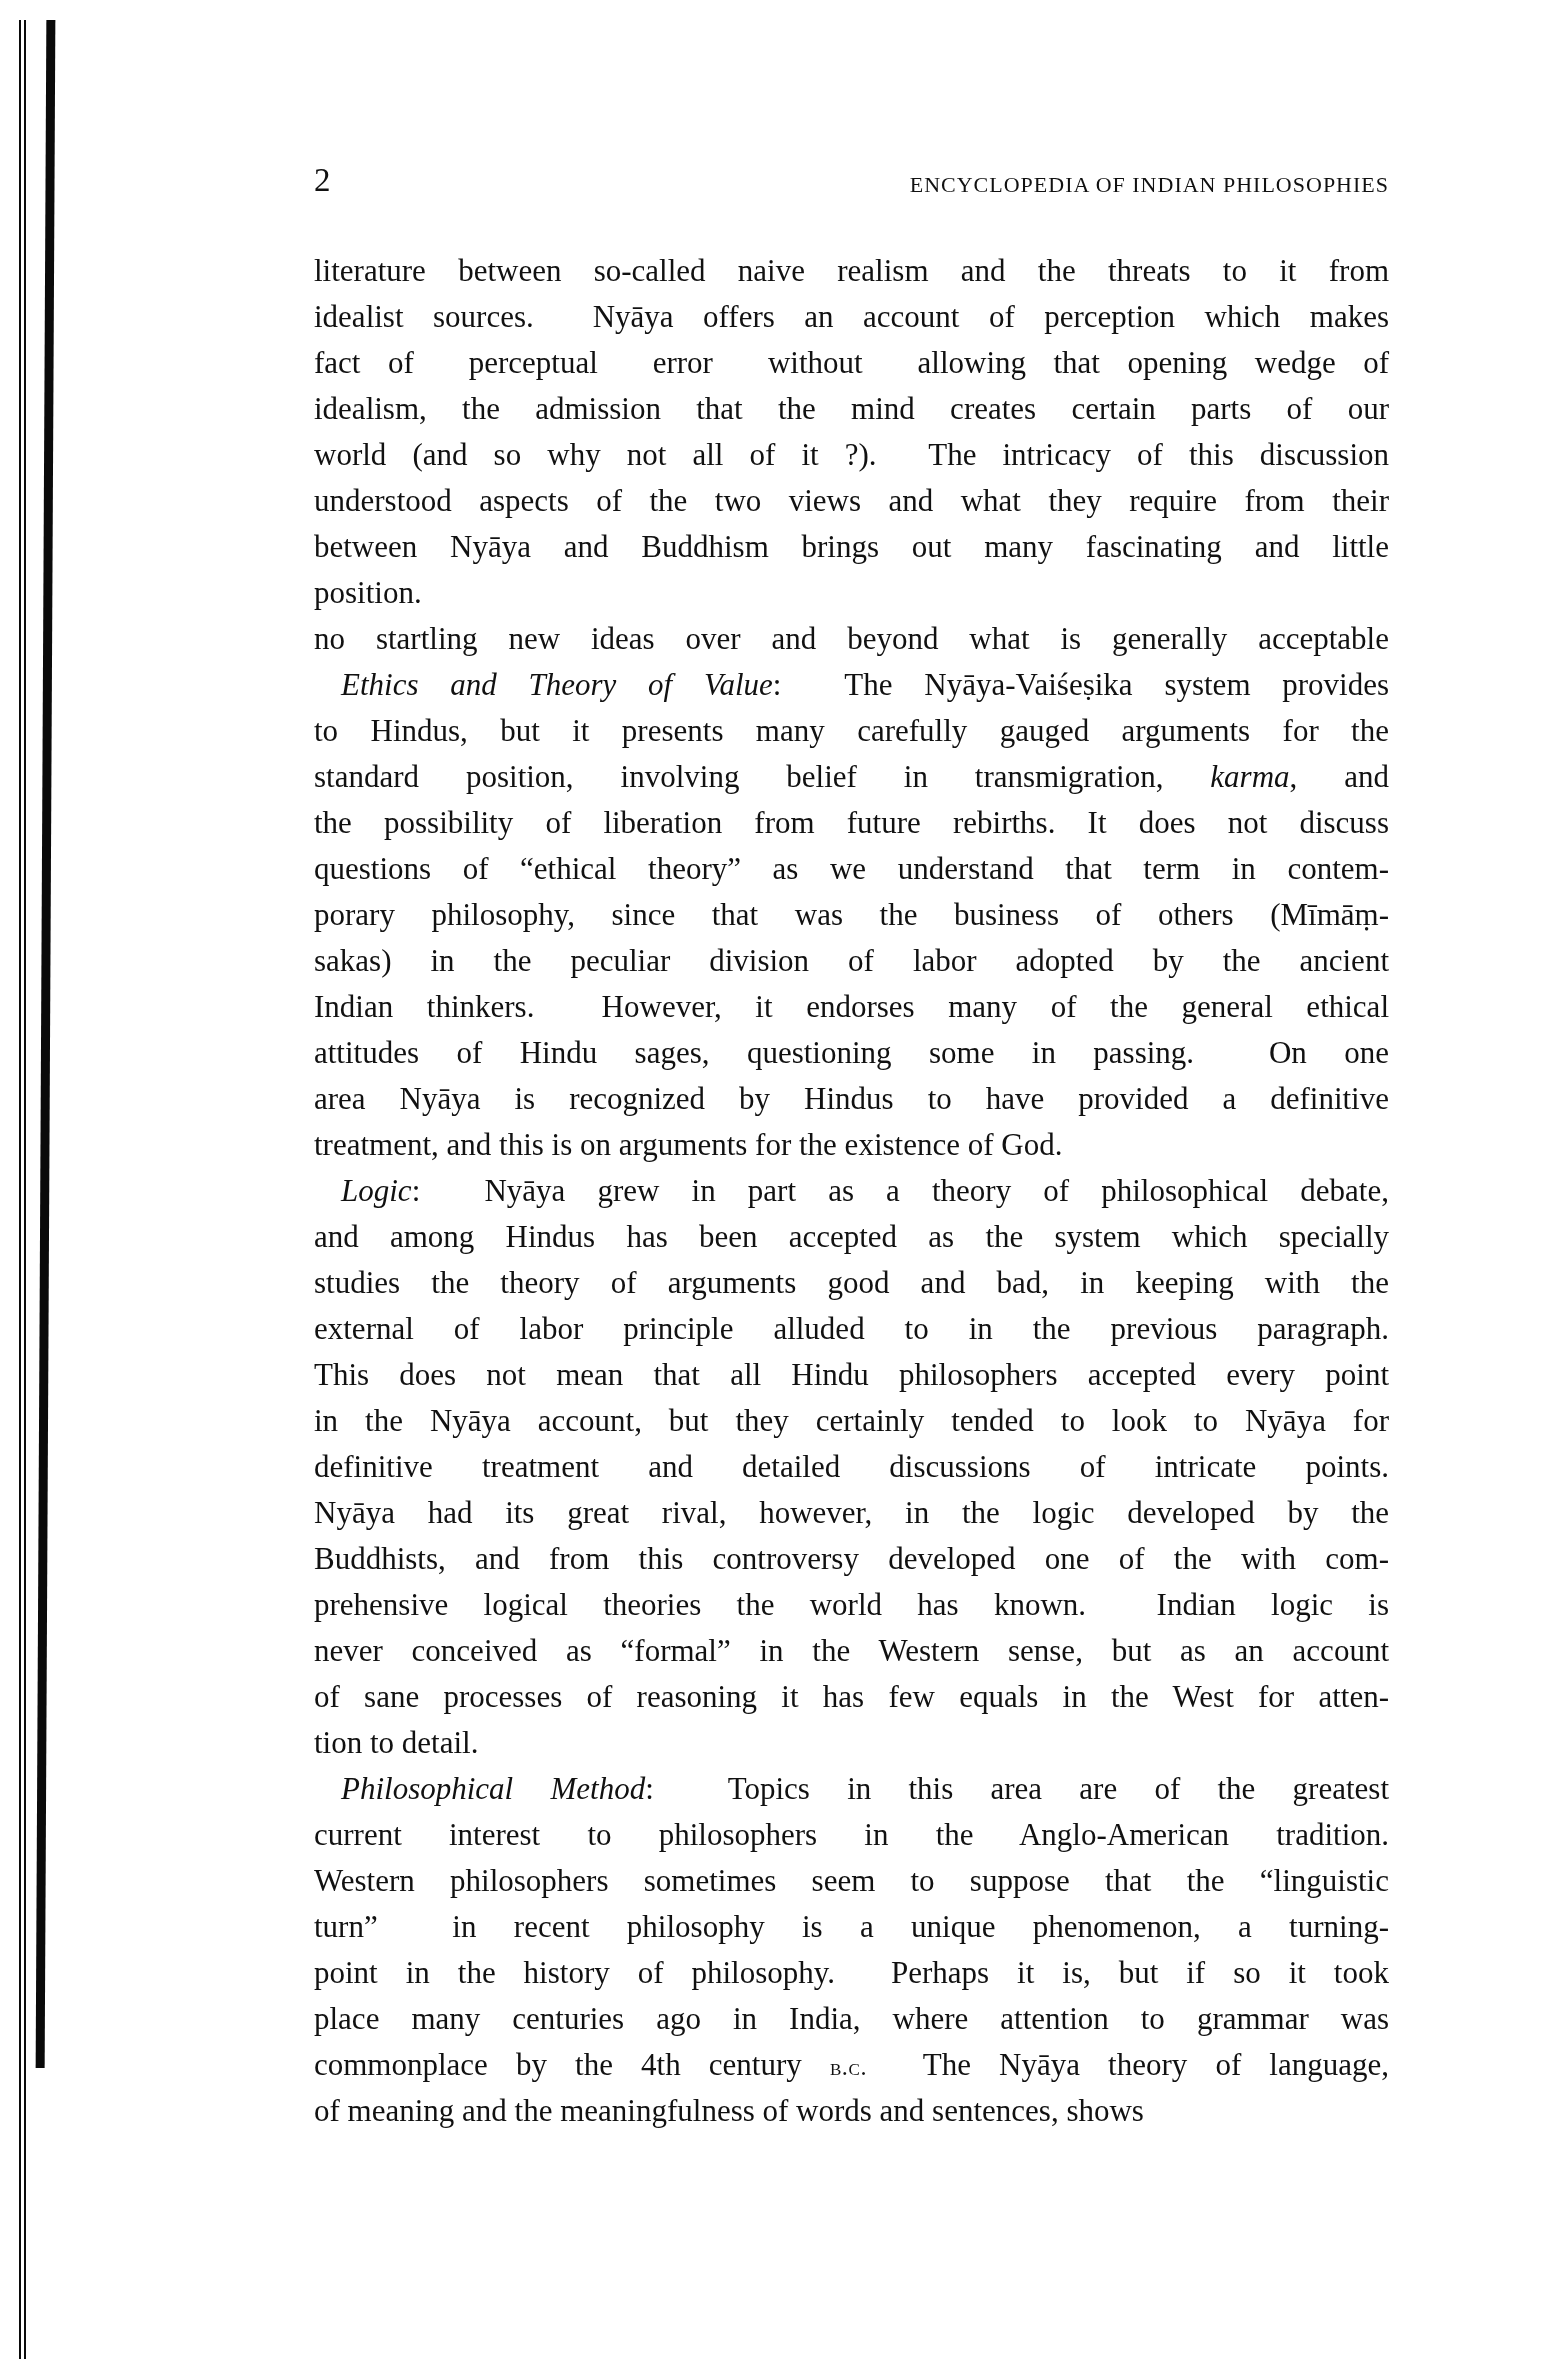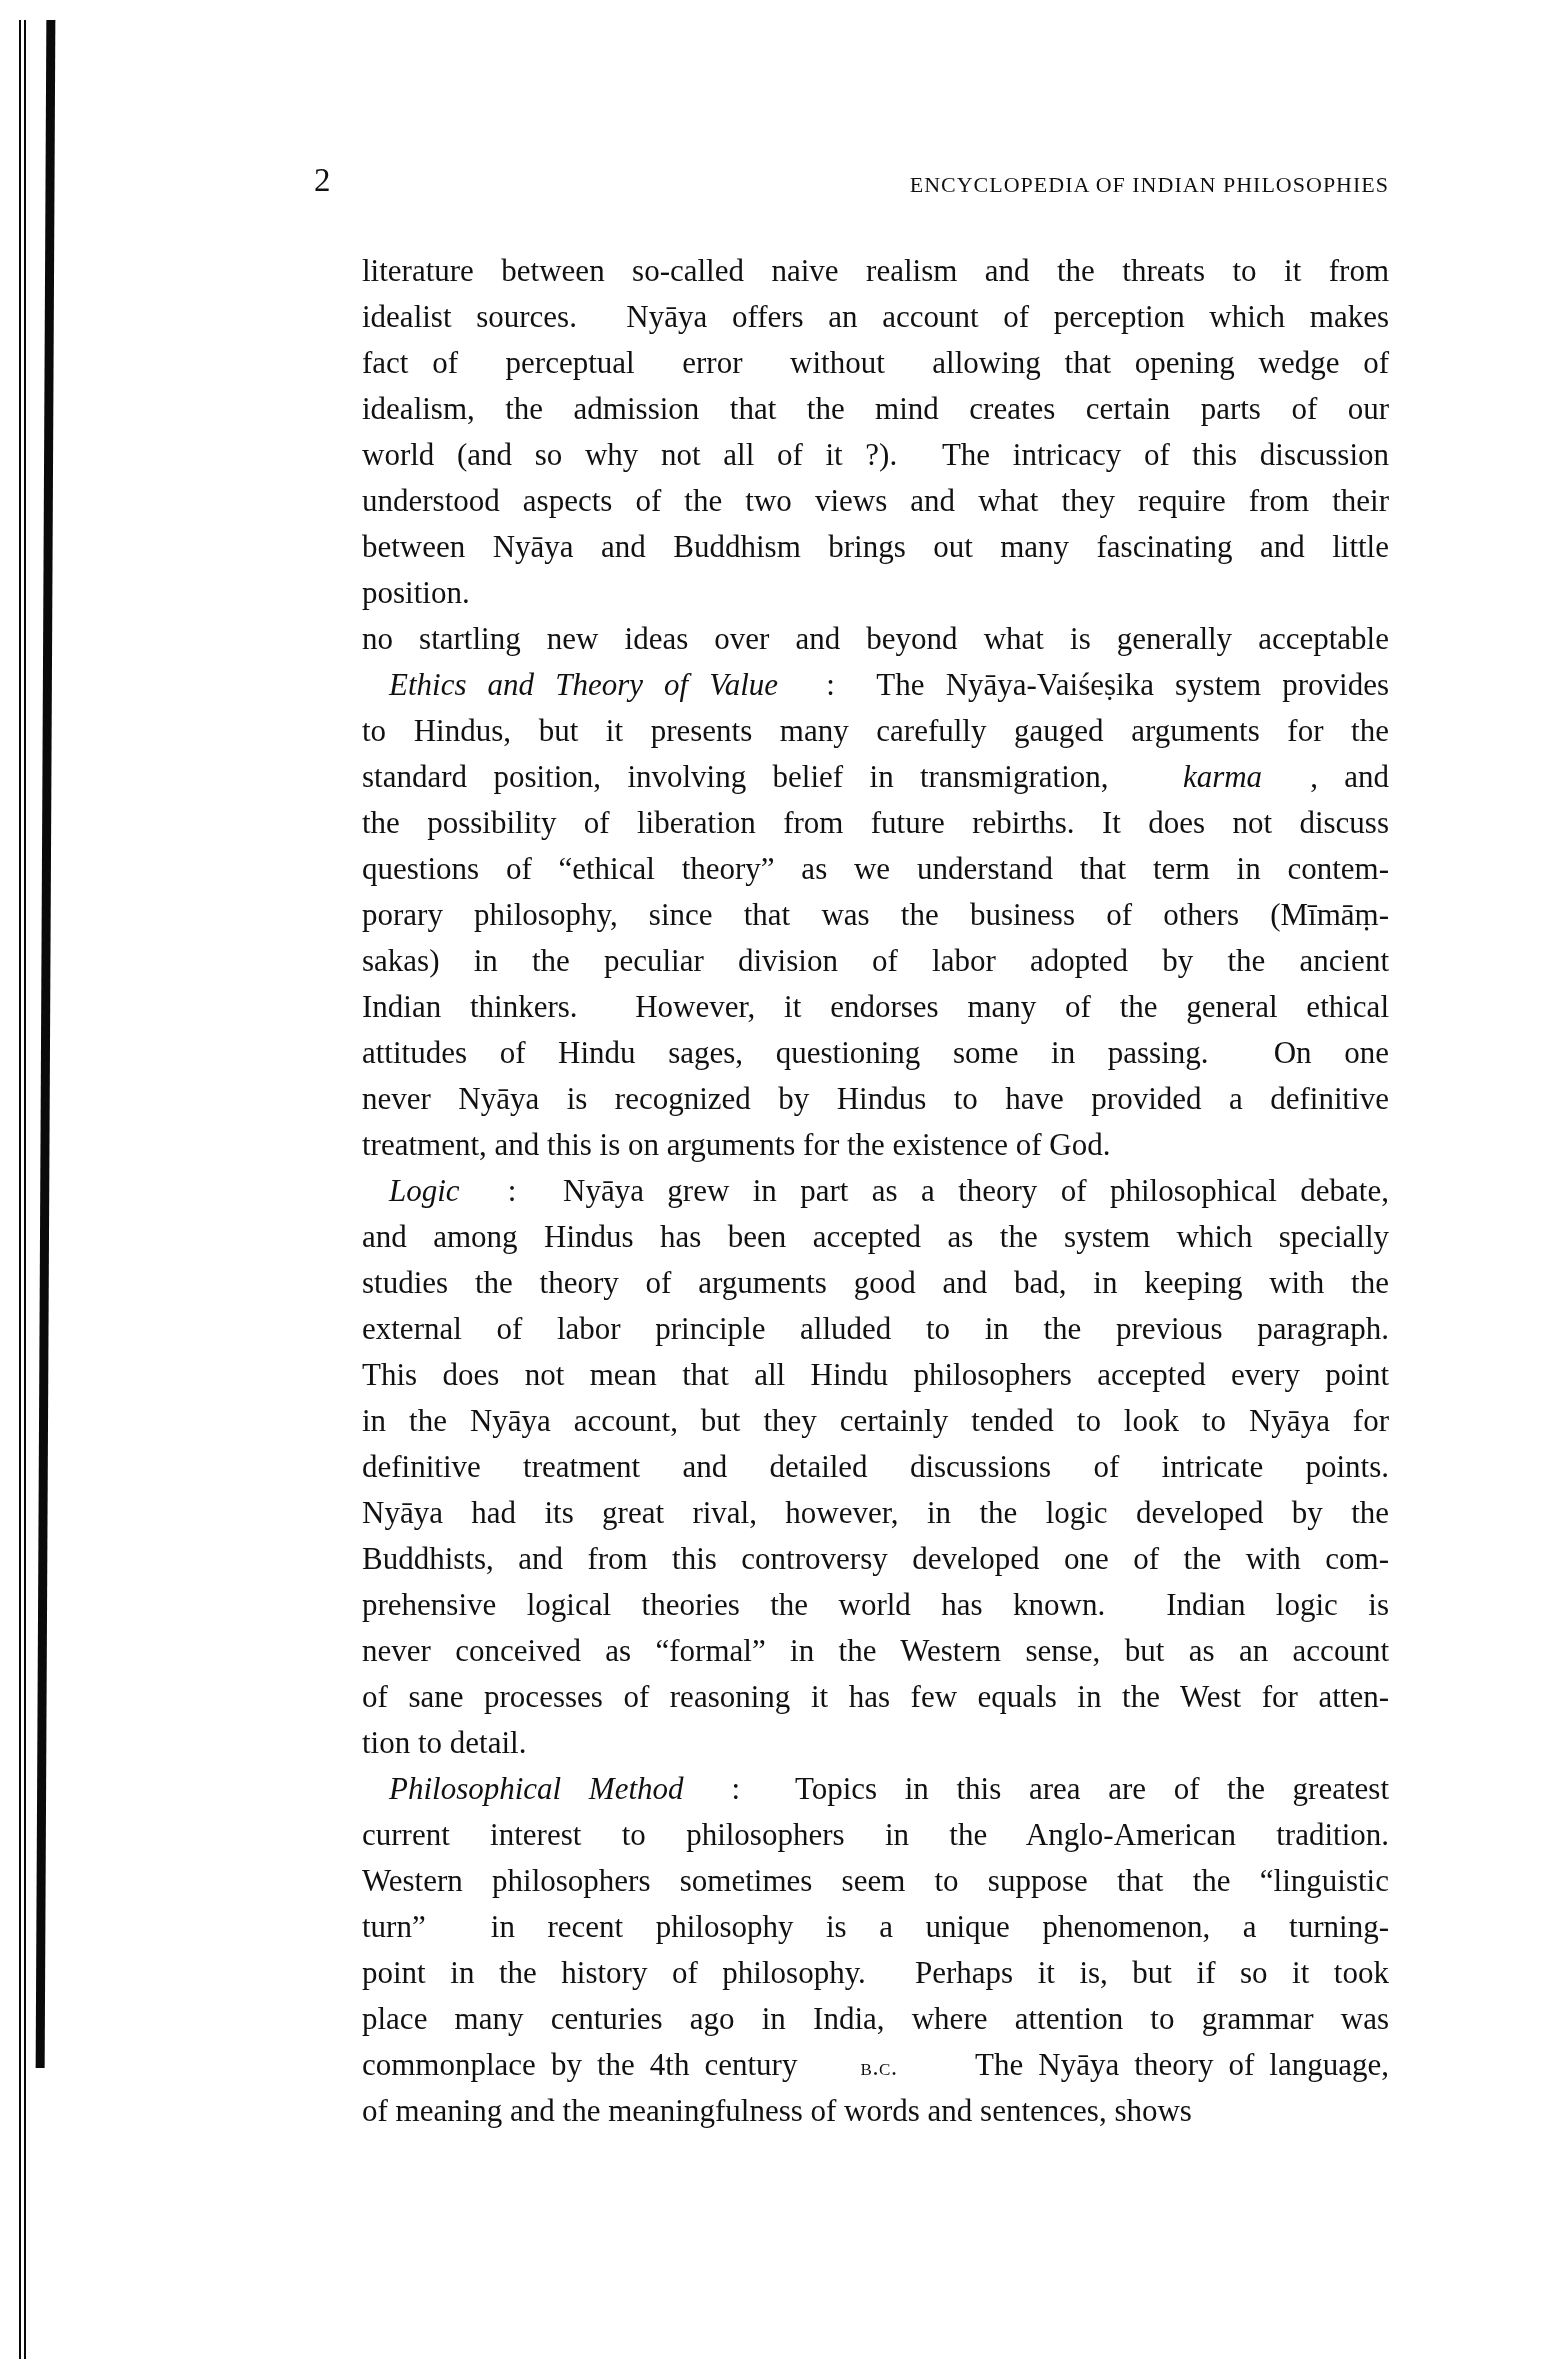--- a/index.html
+++ b/index.html
@@ -63,21 +63,21 @@
       text-align-last: justify;
       white-space: nowrap;
       overflow: visible;
     }
     .line.last {
       text-align-last: left;
     }
     .line.indent {
       padding-left: 27px;
     }
-    .line span.seg { white-space: pre; margin-left: 48px; }
+    .line span.seg { white-space: pre; }
     .it { font-style: italic; }
     .sc { font-variant: small-caps; font-size: 0.78em; letter-spacing: 0.6px; }
   </style>
 </head>
 <body>
 
 <div class="binding b1"></div>
 <div class="binding b2"></div>
 <div class="binding b3"></div>
 
@@ -101,21 +101,21 @@
       <div class="line"><span class="seg">no startling new ideas over and beyond what is generally acceptable</span></div>
       <div class="line indent"><span class="seg it">Ethics and Theory of Value</span><span class="seg">:  The Nyāya-Vaiśeṣika system provides</span></div>
       <div class="line"><span class="seg">to Hindus, but it presents many carefully gauged arguments for the</span></div>
       <div class="line"><span class="seg">standard position, involving belief in transmigration, </span><span class="seg it">karma</span><span class="seg">, and</span></div>
       <div class="line"><span class="seg">the possibility of liberation from future rebirths. It does not discuss</span></div>
       <div class="line"><span class="seg">questions of “ethical theory” as we understand that term in contem-</span></div>
       <div class="line"><span class="seg">porary philosophy, since that was the business of others (Mīmāṃ-</span></div>
       <div class="line"><span class="seg">sakas) in the peculiar division of labor adopted by the ancient</span></div>
       <div class="line"><span class="seg">Indian thinkers.  However, it endorses many of the general ethical</span></div>
       <div class="line"><span class="seg">attitudes of Hindu sages, questioning some in passing.  On one</span></div>
-      <div class="line"><span class="seg">never Nyāya is recognized by Hindus to have provided a definitive</span></div>
+      <div class="line"><span class="seg">area Nyāya is recognized by Hindus to have provided a definitive</span></div>
       <div class="line last"><span class="seg">treatment, and this is on arguments for the existence of God.</span></div>
     </div>
     <div>
       <div class="line indent"><span class="seg it">Logic</span><span class="seg">:  Nyāya grew in part as a theory of philosophical debate,</span></div>
       <div class="line"><span class="seg">and among Hindus has been accepted as the system which specially</span></div>
       <div class="line"><span class="seg">studies the theory of arguments good and bad, in keeping with the</span></div>
       <div class="line"><span class="seg">external of labor principle alluded to in the previous paragraph.</span></div>
       <div class="line"><span class="seg">This does not mean that all Hindu philosophers accepted every point</span></div>
       <div class="line"><span class="seg">in the Nyāya account, but they certainly tended to look to Nyāya for</span></div>
       <div class="line"><span class="seg">definitive treatment and detailed discussions of intricate points.</span></div>

